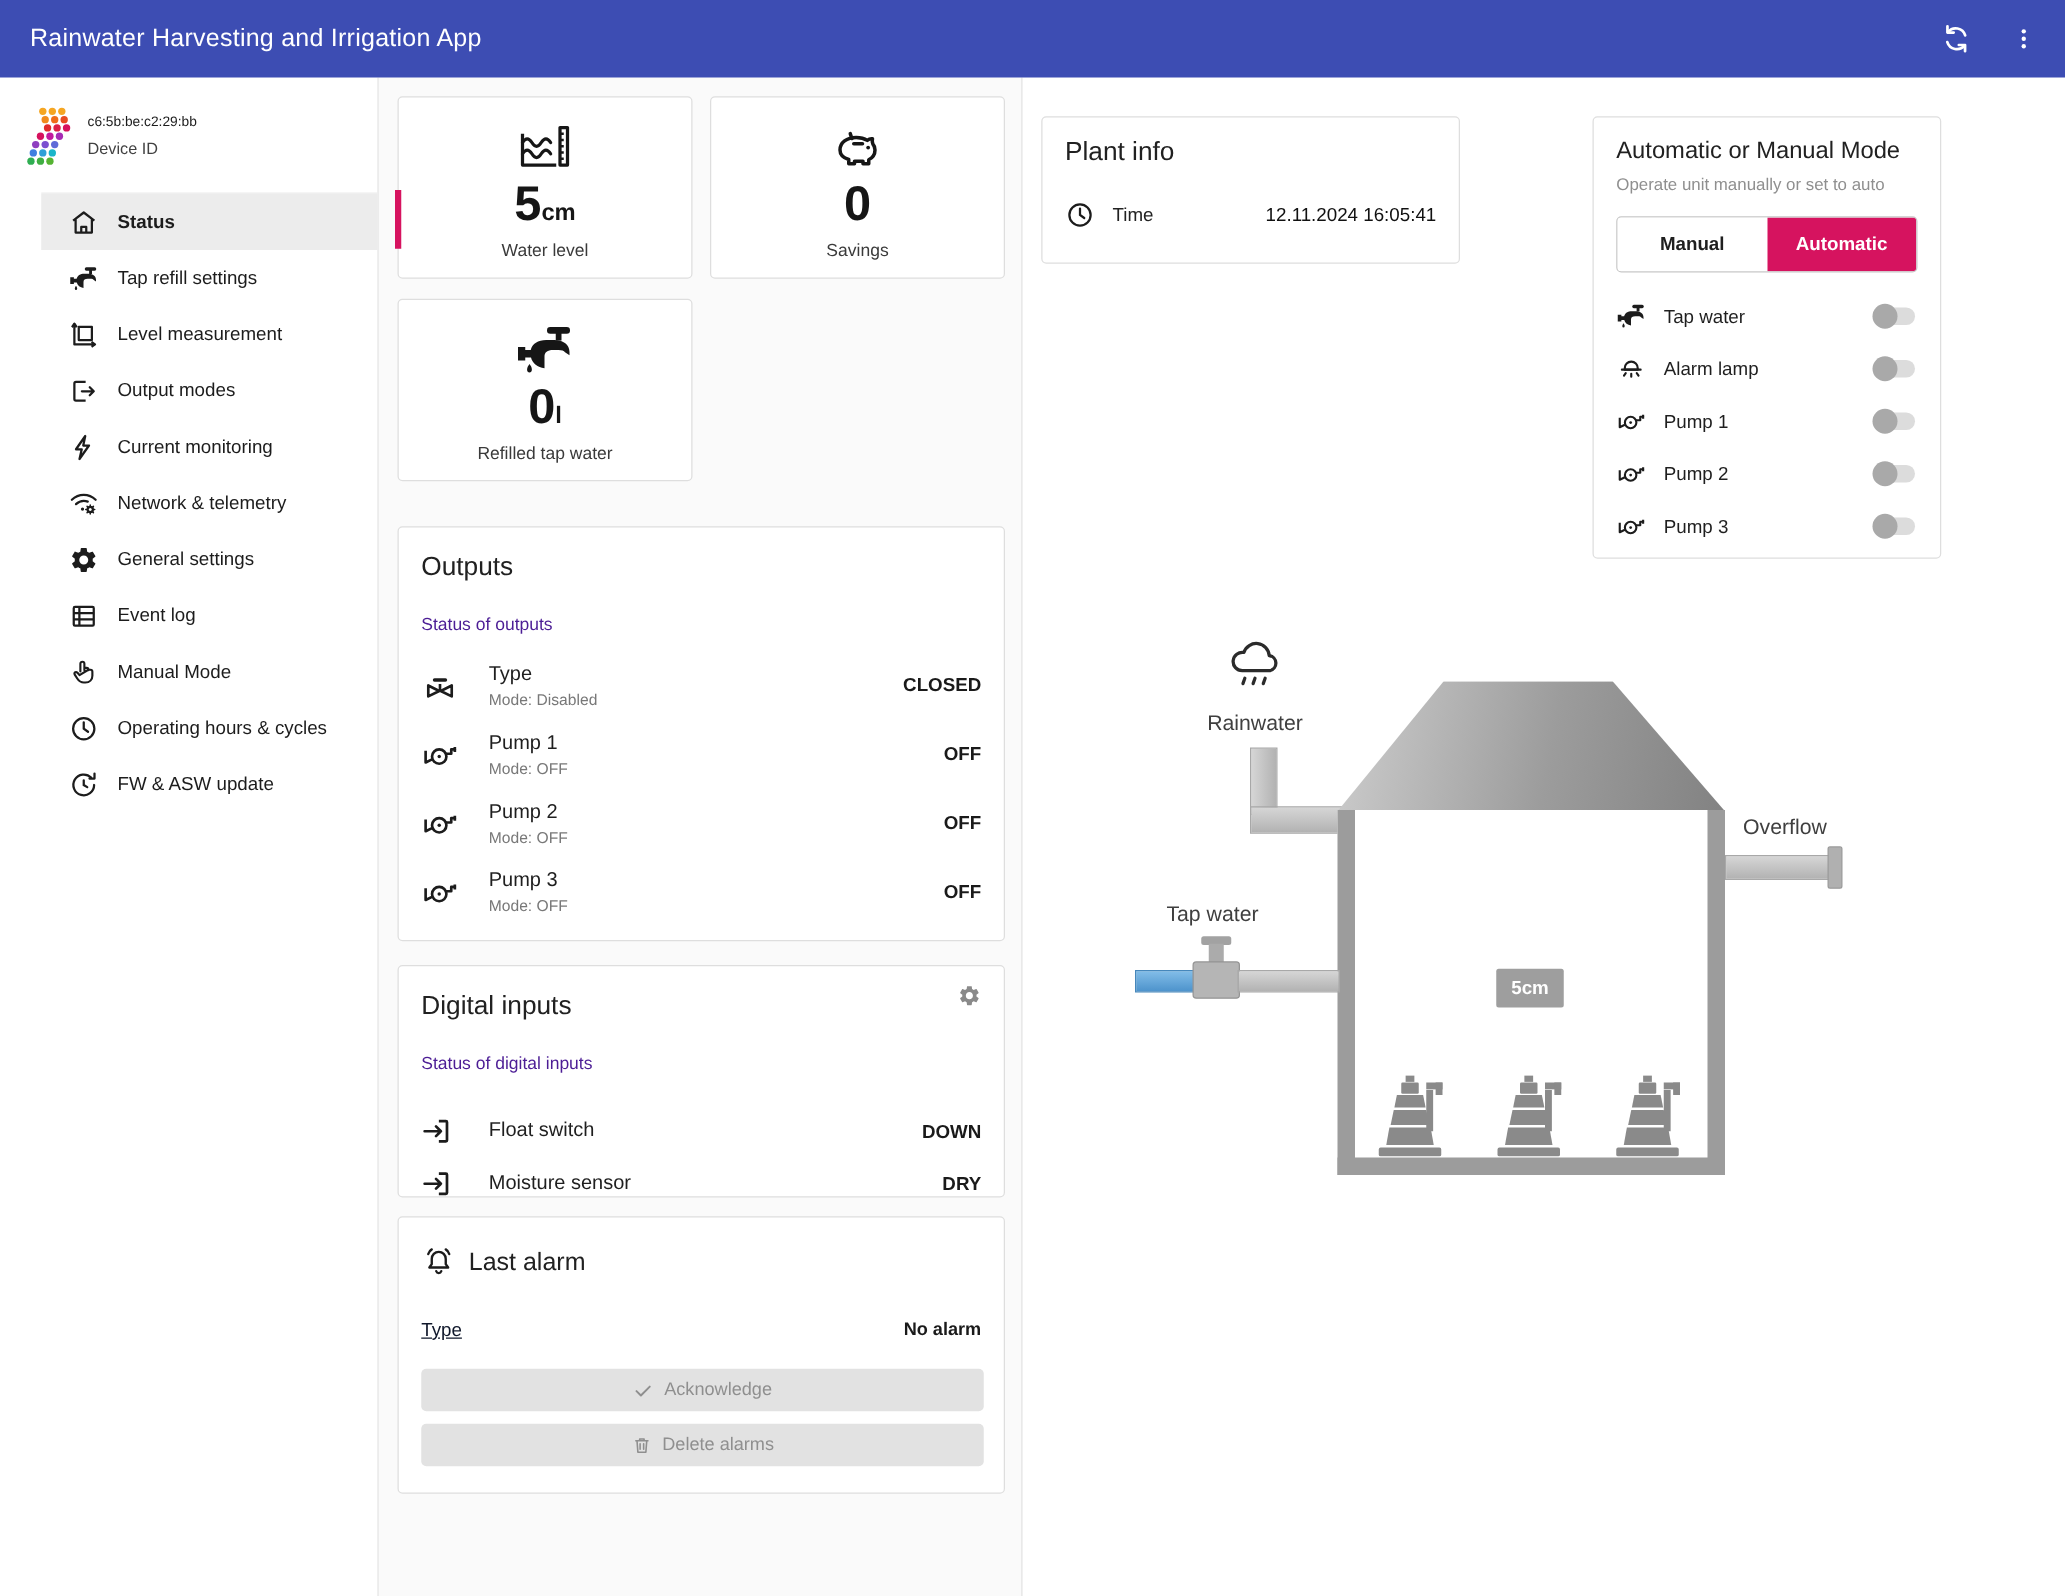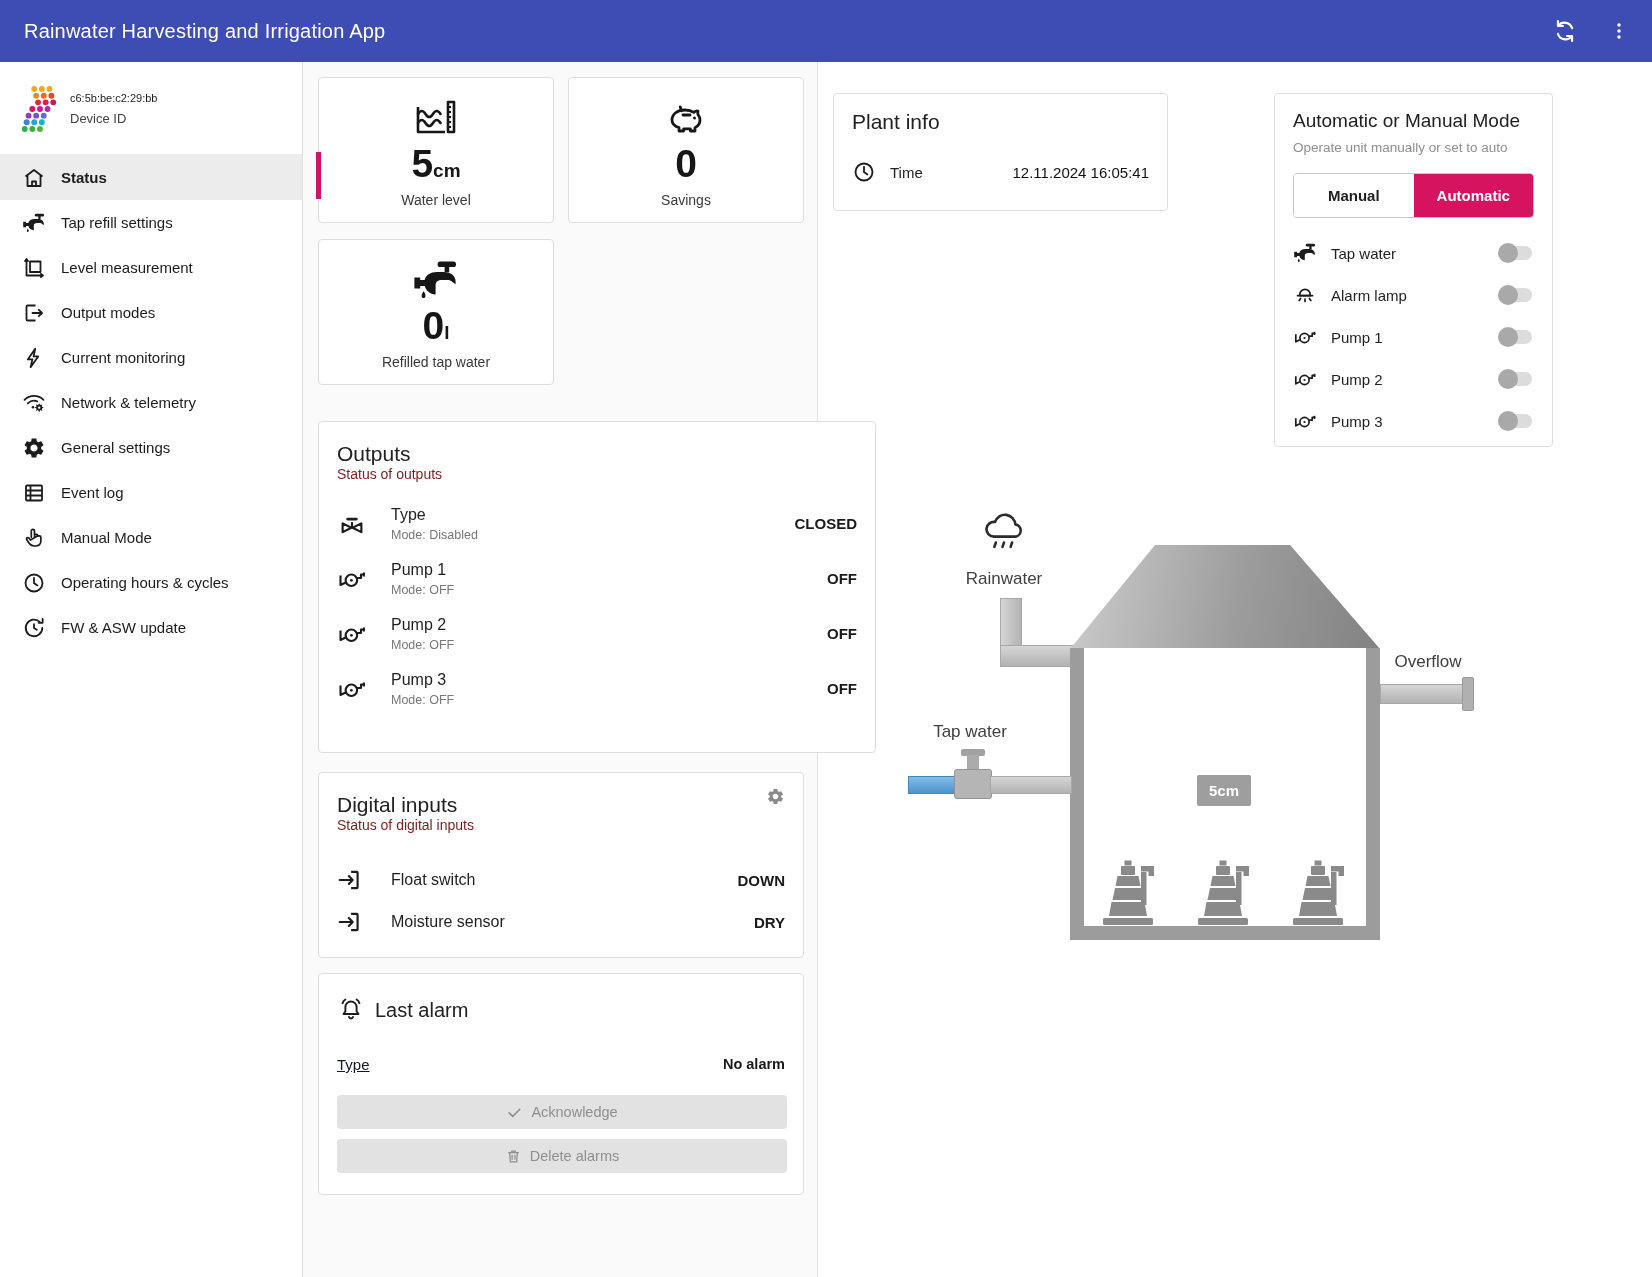--- a/index.html
+++ b/index.html
@@ -18,21 +18,21 @@
   .hicon.kebab { width:22px; margin-right:22px; }
 
   
   .sidebar { position:absolute; left:0; top:62px; width:303px; height:1215px;
     background:#fff; border-right:1px solid #e0e0e0; }
   .device { display:flex; align-items:center; padding:22px 16px 20px 20px; }
   .logo { width:38px; height:50px; flex:0 0 38px; }
   .dev-text { margin-left:12px; }
   .dev-id { font-size:11px; color:#1c1c1c; }
   .dev-label { font-size:13px; color:#424242; margin-top:7px; }
-  .nav { border-top:1px solid #ececec; }
+  .nav { border-top:1px solid #ececec;margin-left:33px; }
   .nav-item { height:45px; display:flex; align-items:center; padding-left:22px;
     font-size:15px; color:#1c1c1c; cursor:pointer; position:relative; }
   .nav-item.active { background:#ececec; font-weight:bold; }
   .nav-icon { width:24px; height:24px; color:#1c1c1c; flex:0 0 24px; }
   .nav-icon svg { width:100%; height:100%; }
   .nav-label { margin-left:15px; }
   .active-indicator { position:absolute; left:316px; top:152px; width:5px; height:47px;
     background:var(--accent,#d6135f); z-index:6; }
 
   
@@ -45,23 +45,23 @@
   .stat-card { width:236px; height:146px; background:#fff; border:1px solid #dedede;
     border-radius:4px; display:flex; flex-direction:column; align-items:center; padding-top:16px; }
   .stat-icon { width:48px; height:48px; color:#161616; }
   .stat-icon svg { width:100%; height:100%; }
   .stat-value-row { line-height:1; margin-top:2px; }
   .stat-value { font-size:39px; font-weight:bold; color:#161616; }
   .stat-unit { font-size:19px; font-weight:bold; color:#161616; }
   .stat-label { font-size:14px; color:#3a3a3a; margin-top:9px; }
 
   .card-title { font-size:21px; color:#212121; }
-  .card-subtitle { font-size:14px; color:#7f1d1d; margin-top:0; }
-
-  .outputs-card { left:318px; top:421px; width:558px; height:332px; padding:20px 18px 0; }
+  .card-subtitle { font-size:14px; color:#4c1d95; margin-top:25px; }
+
+  .outputs-card { left:318px; top:421px; width:486px; height:332px; padding:20px 18px 0; }
   .digital-card { left:318px; top:772px; width:486px; height:186px; padding:20px 18px 0; }
   .gear-corner { position:absolute; right:18px; top:14px; width:19px; height:19px; color:#8a8a8a; cursor:pointer; }
   .gear-corner svg { width:100%; height:100%; }
 
   .o-rows { margin-top:14px; }
   .o-row { height:55px; display:flex; align-items:center; }
   .o-icon { width:30px; height:30px; color:#1c1c1c; flex:0 0 30px; }
   .o-icon svg { width:100%; height:100%; }
   .o-main { margin-left:24px; }
   .o-name { font-size:16px; color:#1f1f1f; }

